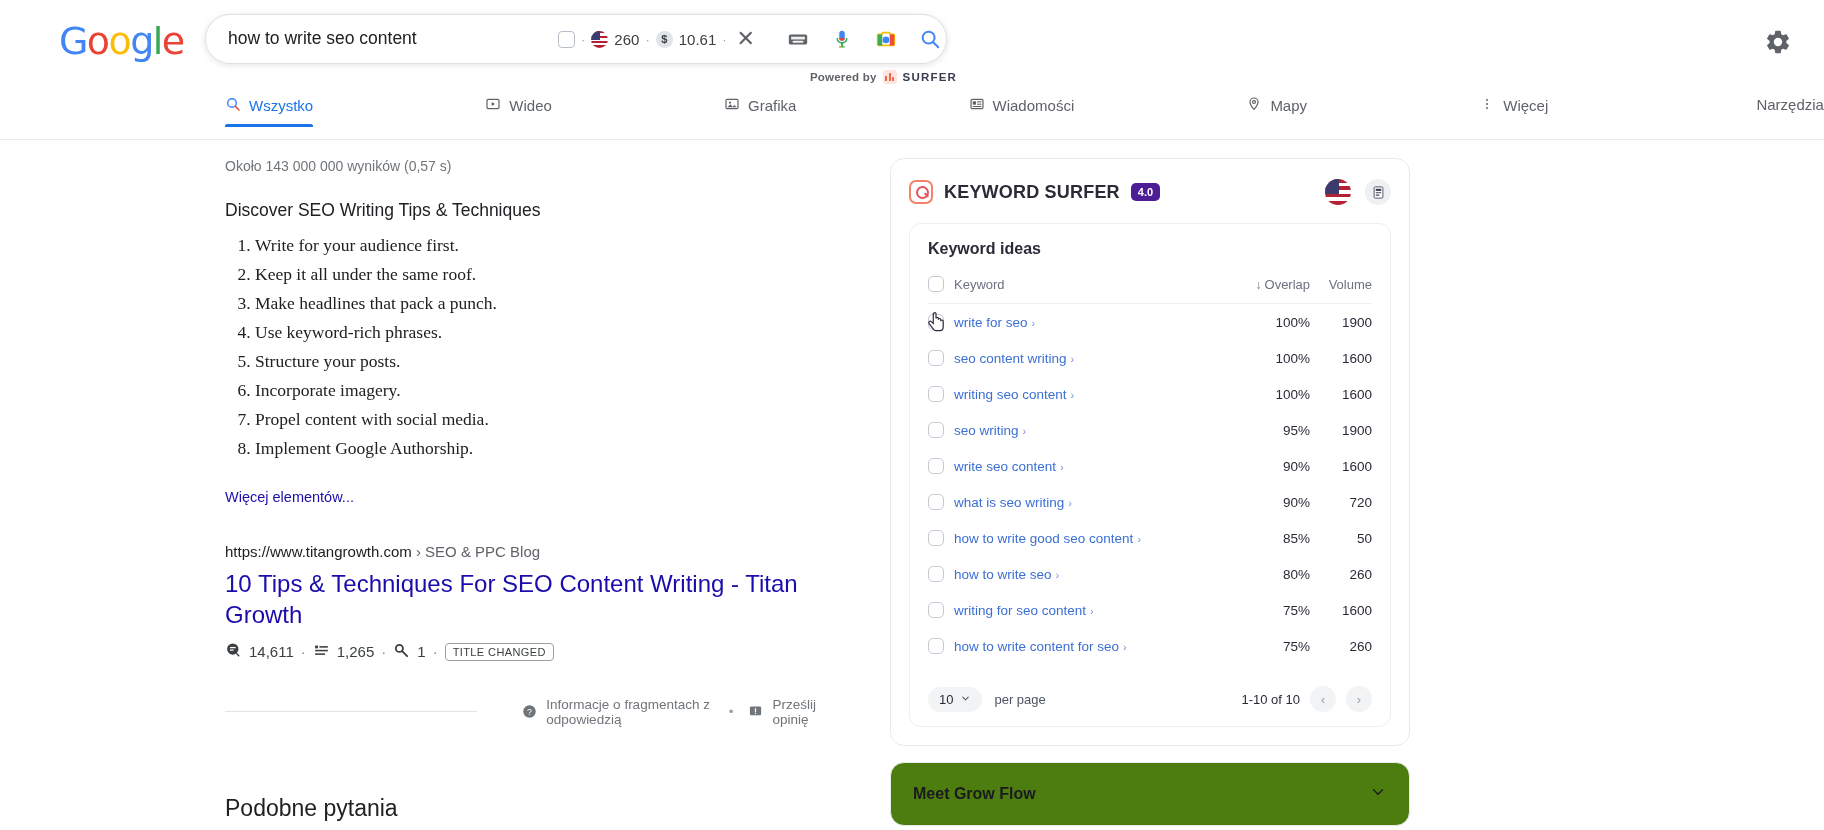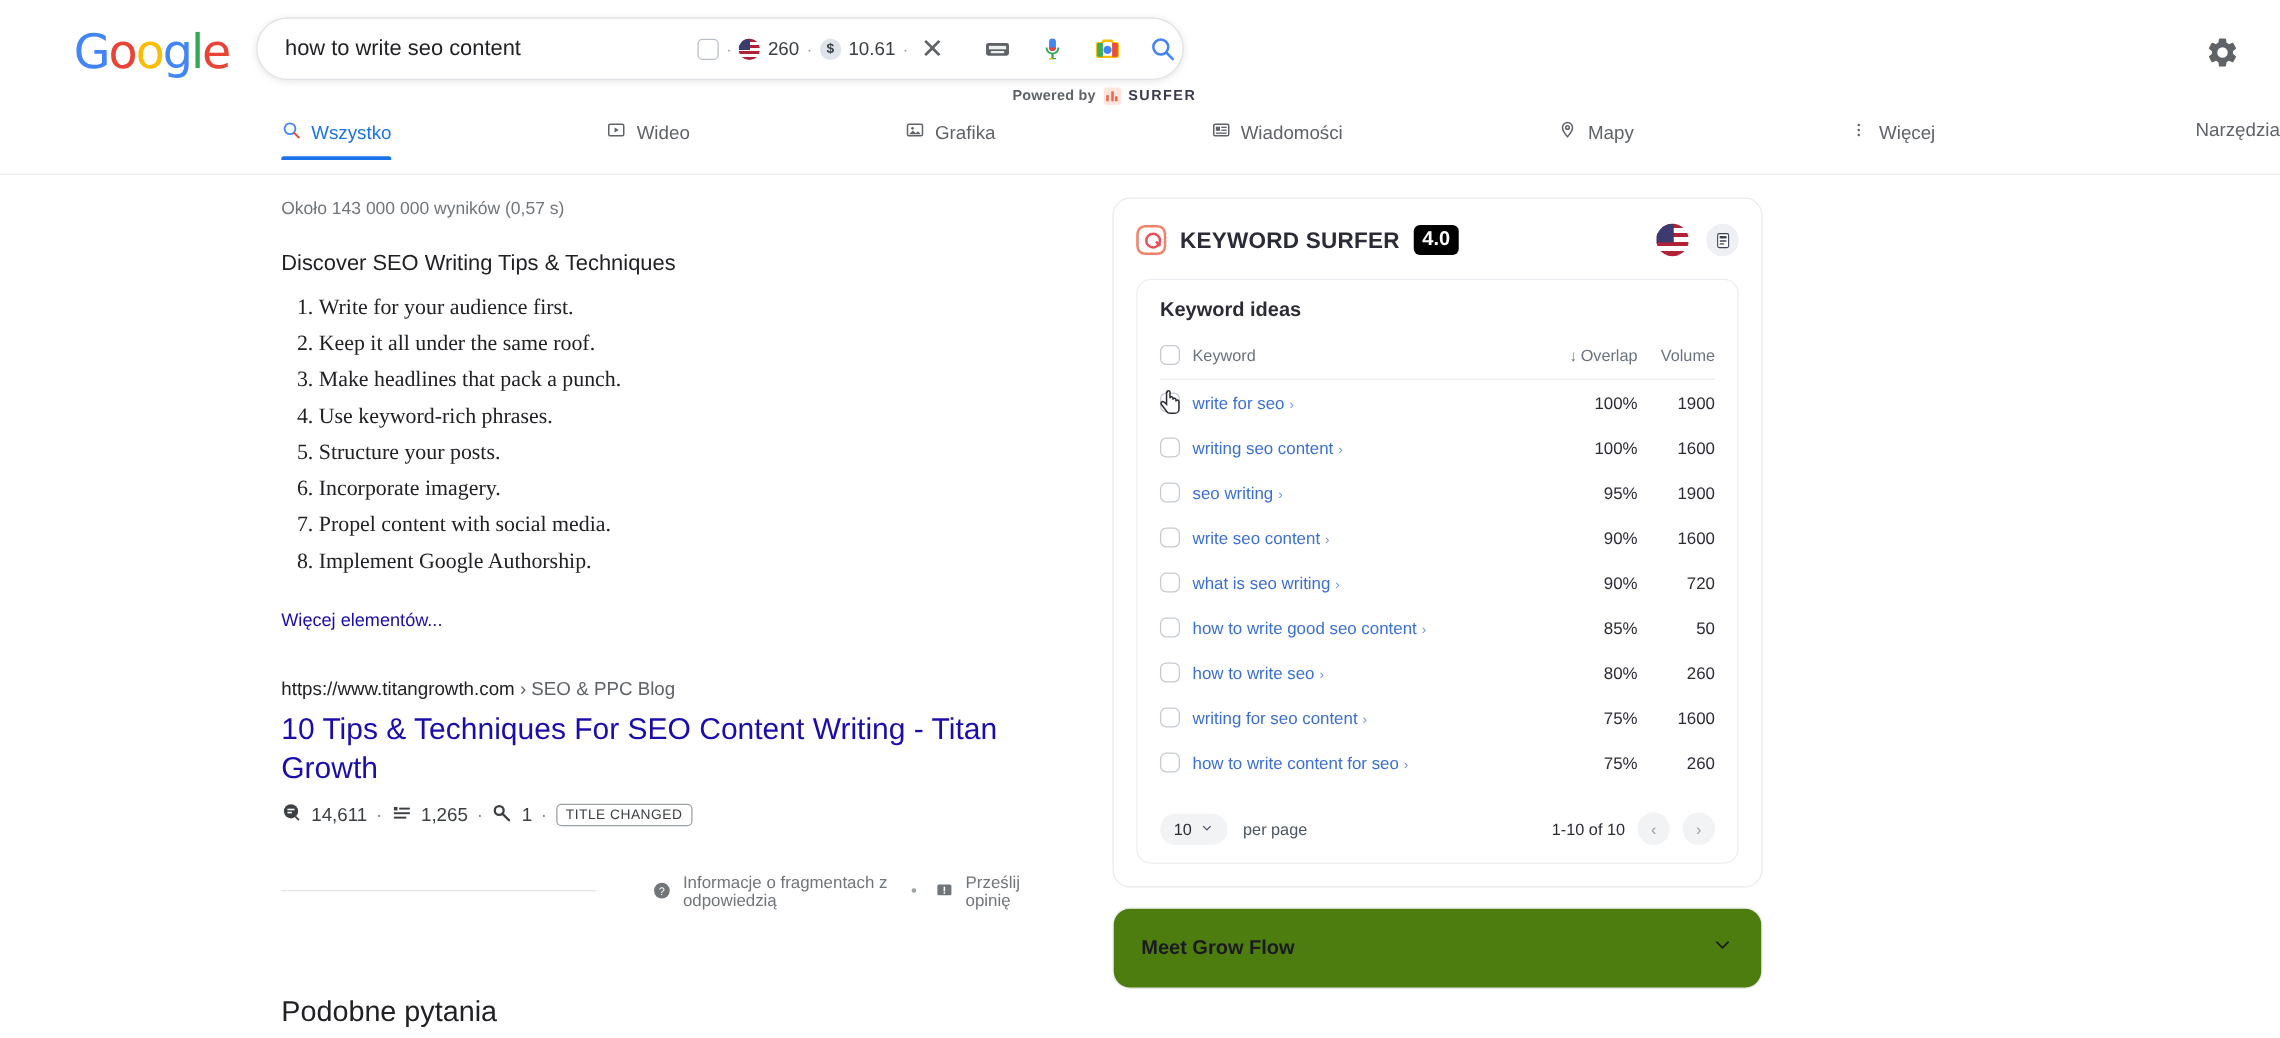--- a/index.html
+++ b/index.html
@@ -255,22 +255,22 @@
     content: "";
     position: absolute; left: 12.5px; top: 12px;
     width: 5px; height: 2px; background: #e8505b;
     transform: rotate(45deg);
   }
   .ks-title {
     font-size: 18px; font-weight: 700; color: #2b2b38;
     letter-spacing: .2px;
   }
   .ks-ver {
-    background: #000000; color: #fff;
-    font-size: 16px; font-weight: 700;
+    background: #4c1d95; color: #fff;
+    font-size: 11px; font-weight: 700;
     border-radius: 5px; padding: 3px 7px;
   }
   .ks-head-right { margin-left: auto; display: flex; align-items: center; gap: 14px; }
   .flag-btn {
     width: 26px; height: 26px; border-radius: 50%; overflow: hidden;
     position: relative; cursor: pointer;
     background:
       linear-gradient(#b22234 0 14%, #fff 14% 28%, #b22234 28% 42%, #fff 42% 56%, #b22234 56% 70%, #fff 70% 84%, #b22234 84% 100%);
   }
   .flag-btn::before {
@@ -648,20 +648,33 @@
                 </span>
               </td>
               <td>100%</td>
               <td>1900</td>
             </tr>
             <tr>
               <td class="kw-col">
                 <span class="kw-cell">
                     <span class="cbox"></span>
                 <span class="kw-link">
+                      <span>seo content writing</span>
+                      <span class="arr">›</span>
+                    </span>
+                  </span>
+              </td>
+              <td>100%</td>
+              <td>1600</td>
+            </tr>
+            <tr>
+              <td class="kw-col">
+                <span class="kw-cell">
+                    <span class="cbox"></span>
+                <span class="kw-link">
                       <span>writing seo content</span>
                       <span class="arr">›</span>
                     </span>
                   </span>
               </td>
               <td>100%</td>
               <td>1600</td>
             </tr>
             <tr>
               <td class="kw-col">

